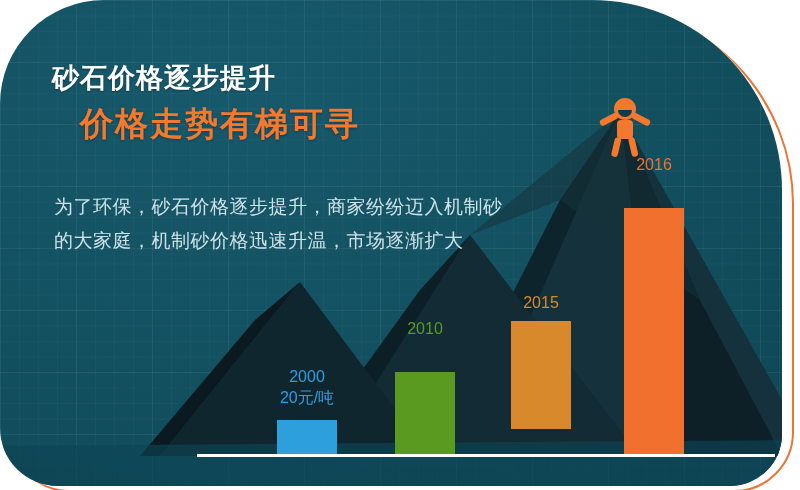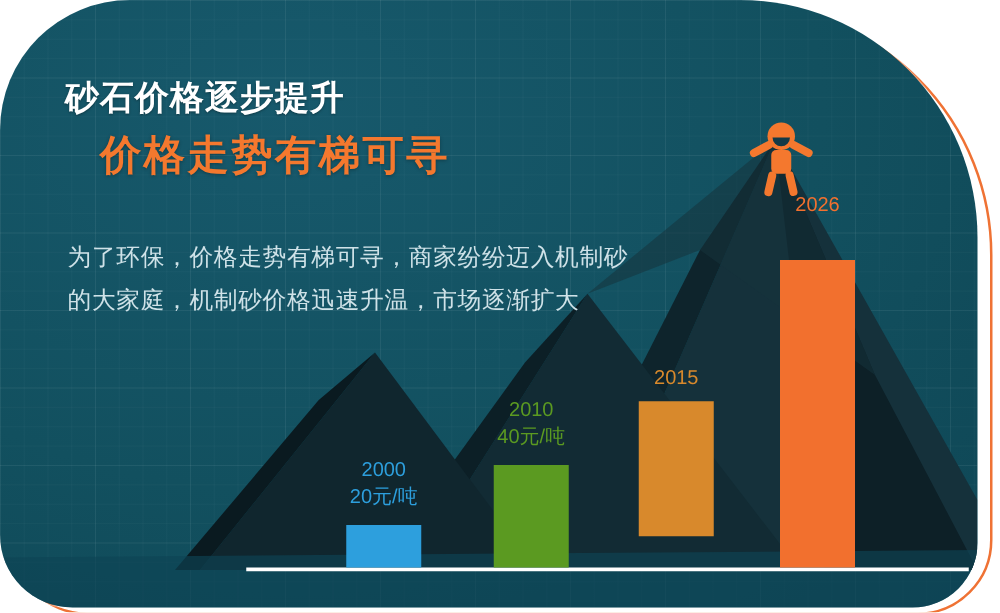--- a/index.html
+++ b/index.html
@@ -185,21 +185,21 @@
       <polygon points="300,282 430,456 160,456" fill="#10262e"></polygon>
       <polygon points="300,282 160,456 140,456 255,320" fill="#0a1a20"></polygon>
 
       <polygon points="470,235 560,200 700,300 620,112" fill="#16333d" opacity="0.55"></polygon>
       <polygon points="0,446 782,440 782,486 0,486" fill="#0e4354" opacity="0.65"></polygon>
     </svg>
 
     <div class="headline1">砂石价格逐步提升</div>
     <div class="headline2">价格走势有梯可寻</div>
 
-    <div class="bodytext">为了环保，价格走势有梯可寻，商家纷纷迈入机制砂的大家庭，机制砂价格迅速升温，市场逐渐扩大</div>
+    <div class="bodytext">为了环保，砂石价格逐步提升，商家纷纷迈入机制砂的大家庭，机制砂价格迅速升温，市场逐渐扩大</div>
 
     <svg class="figure" viewBox="0 0 58 62">
       <circle cx="29" cy="13" r="11" fill="#f4782e"></circle>
       <path d="M22 14 h14 a7 7 0 0 1 -14 0 z" fill="#123a47"></path>
       <rect x="21" y="24" width="16" height="19" rx="4" fill="#f4782e"></rect>
       <rect x="3" y="20" width="20" height="6.5" rx="3.2" fill="#f4782e" transform="rotate(-28 13 23)"></rect>
       <rect x="35" y="20" width="20" height="6.5" rx="3.2" fill="#f4782e" transform="rotate(28 45 23)"></rect>
       <rect x="17" y="41" width="6.5" height="20" rx="3.2" fill="#f4782e" transform="rotate(13 20 51)"></rect>
       <rect x="34" y="41" width="6.5" height="20" rx="3.2" fill="#f4782e" transform="rotate(-13 37 51)"></rect>
     </svg>
@@ -210,32 +210,31 @@
         <div class="bar" style="left: 277px; top: 420px; height: 34px;">
           <div class="bar-caption" style="top: -54px; color: rgb(45, 159, 221);">
             <div>2000</div>
             <div>20元/吨</div>
           </div>
           <div class="bar-rect" style="height: 34px; background: rgb(45, 159, 221);"></div>
         </div>
         <div class="bar" style="left: 395px; top: 372px; height: 82px; padding-left: 16px;">
           <div class="bar-caption" style="top: -54px; color: rgb(91, 154, 33);">
             <div>2010</div>
-            <div>40元/吨</div>
           </div>
           <div class="bar-rect" style="height: 82px; background: rgb(91, 154, 33);"></div>
         </div>
         <div class="bar" style="left: 511px; top: 346px; height: 83px;">
           <div class="bar-caption" style="top: -54px; color: rgb(216, 137, 44);">
             <div>2015</div>
           </div>
           <div class="bar-rect" style="height: 108px; background: rgb(216, 137, 44);"></div>
         </div>
         <div class="bar" style="left: 624px; top: 208px; height: 246px;">
           <div class="bar-caption" style="top: -54px; color: rgb(242, 112, 46);">
-            <div>2026</div>
+            <div>2016</div>
           </div>
           <div class="bar-rect" style="height: 246px; background: rgb(242, 112, 46);"></div>
         </div>
       </div>
 
   </div>
 </div>
 
 </body></html>

